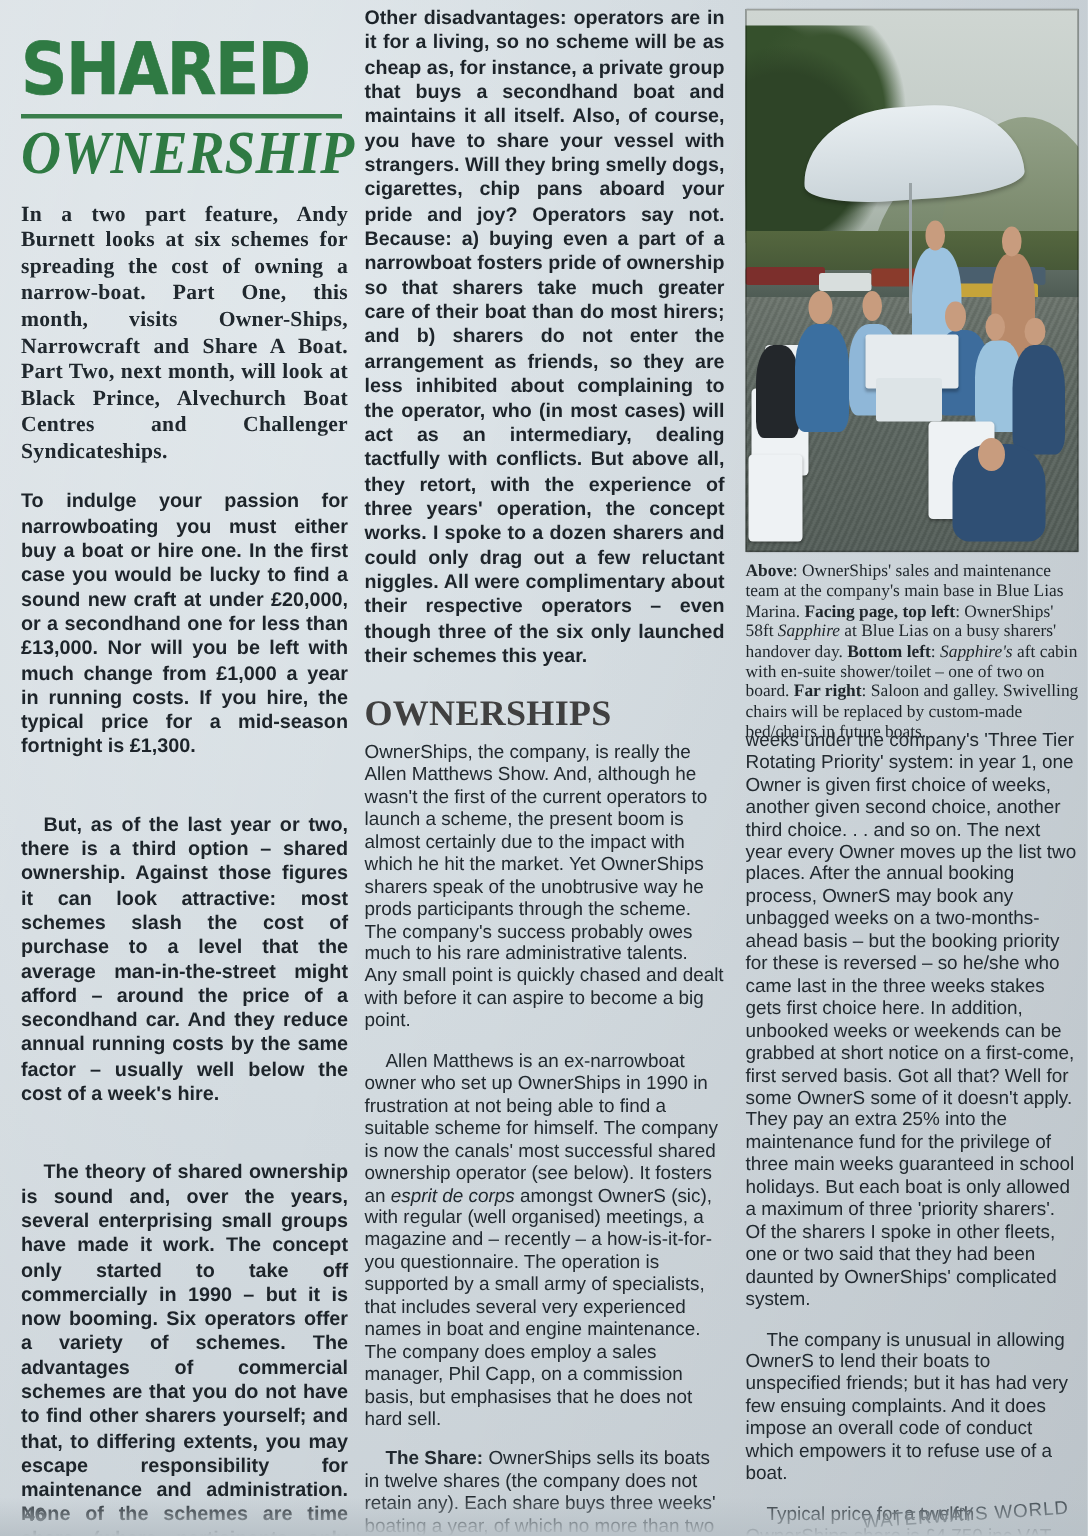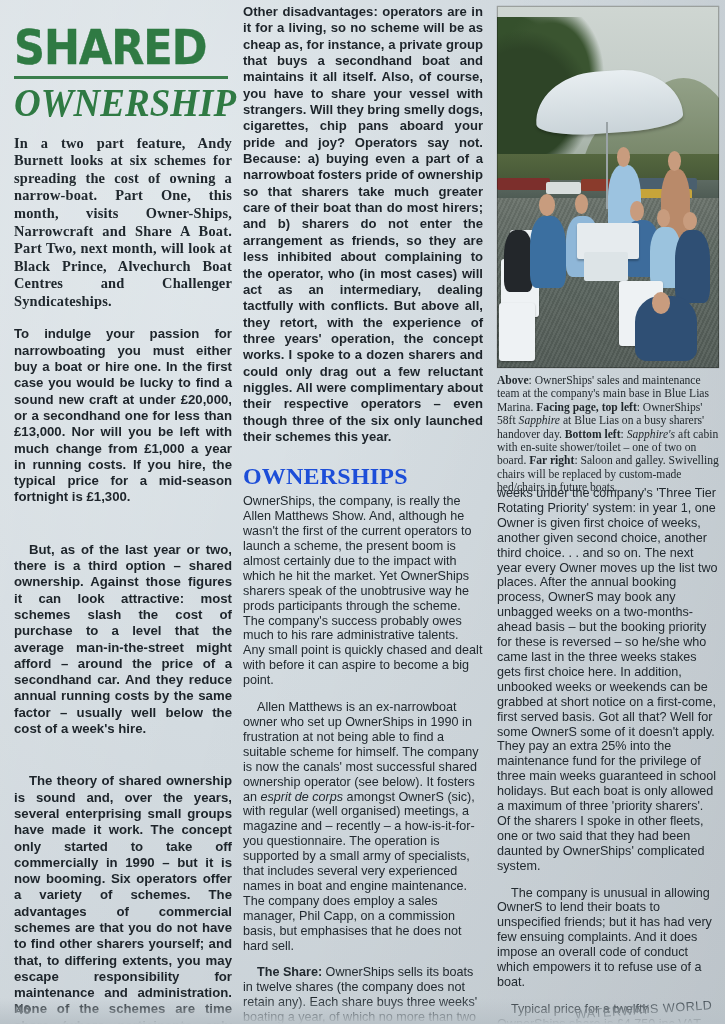--- a/index.html
+++ b/index.html
@@ -85,21 +85,21 @@
   .body-bold p{margin:0;text-indent:0;}
   .body-bold p + p{text-indent:15px;margin-top:36px;}
 
   .col2 .body-bold{font-size:13.1px;line-height:16.35px;}
 
   
   .sec-head{
     font-family:"Liberation Serif", serif;
     font-weight:bold;
     font-size:24px;
-    color:#1d4ed8;
+    color:#404040;
     margin:18px 0 4px 0;
     letter-spacing:.2px;
   }
 
   
   .body-reg{
     font-family:"Liberation Sans", sans-serif;
     font-weight:normal;
     font-size:12.6px;
     line-height:14.9px;

